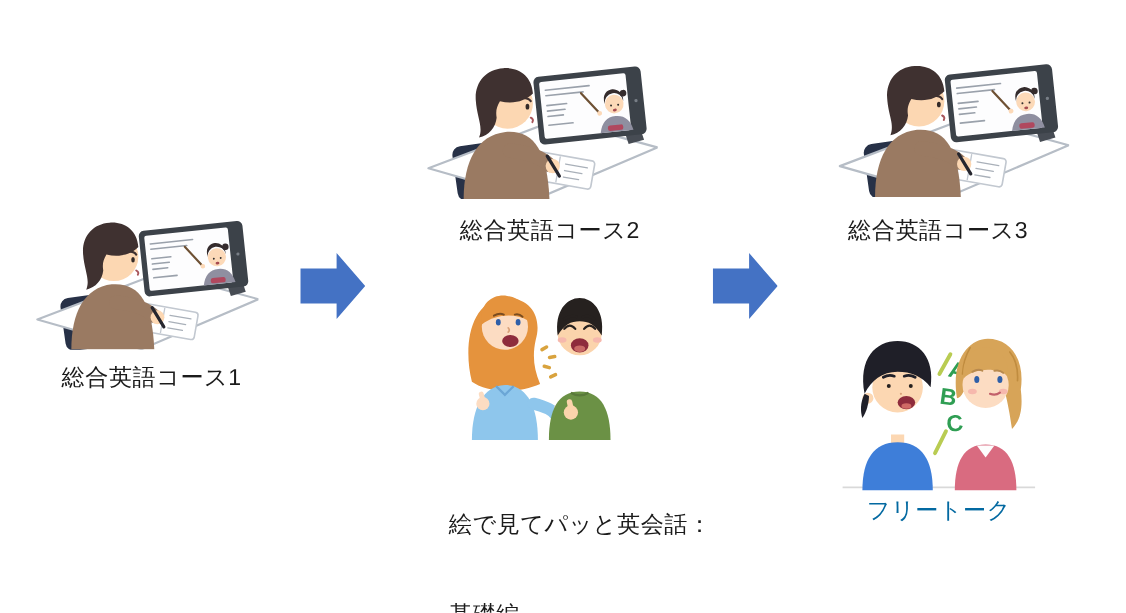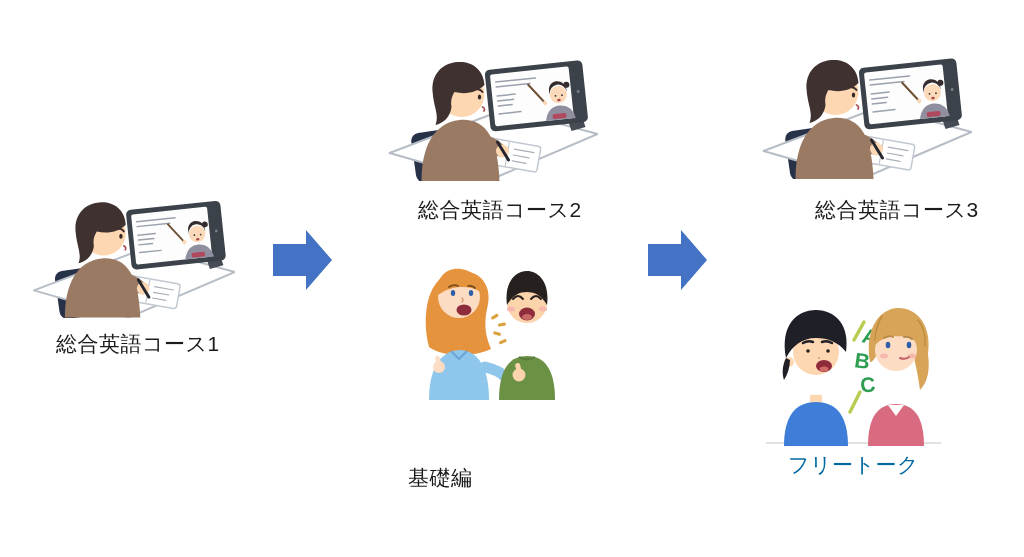--- a/index.html
+++ b/index.html
@@ -189,33 +189,34 @@
   <div class="abs" style="left:0;top:0;">
     <svg class="illu" style="left:387px;top:57px;width:211px;height:124px;" viewBox="0 0 210 124">
         <use href="#online-lesson"></use>
       </svg>
     <div class="label" style="left: 418px; top: 196px; color: rgb(27, 27, 27);">総合英語コース2</div>
 
     <svg class="illu" style="left:405px;top:259px;width:170px;height:141px;" viewBox="0 0 170 141">
         <use href="#conversation"></use>
       </svg>
     <div class="label" style="left: 408px; top: 410px; color: rgb(27, 27, 27);">
+      <span style="display:block;">絵で見てパッと英会話：</span>
       <span style="display:block;">基礎編</span>
     </div>
   </div>
 
   <svg class="arrow" style="left: 648px; top: 228px; width: 59px; height: 64px; color: rgb(68, 114, 196);" viewBox="0 0 59 64">
       <use href="#block-arrow"></use>
     </svg>
 
   <div class="abs" style="left:0;top:0;">
     <svg class="illu" style="left:761px;top:55px;width:211px;height:124px;" viewBox="0 0 210 124">
         <use href="#online-lesson"></use>
       </svg>
-    <div class="label" style="left: 771px; top: 196px; color: rgb(27, 27, 27); margin-left: 44px;">総合英語コース3</div>
+    <div class="label" style="left: 771px; top: 196px; color: rgb(27, 27, 27);">総合英語コース3</div>
 
     <svg class="illu" style="left:762px;top:300px;width:183px;height:146px;" viewBox="0 0 183 146">
         <use href="#freetalk"></use>
       </svg>
     <div class="label center" style="left: 762px; top: 451px; width: 183px; color: #0369a1;">フリートーク</div>
   </div>
 
 </div>
 
 </body></html>

